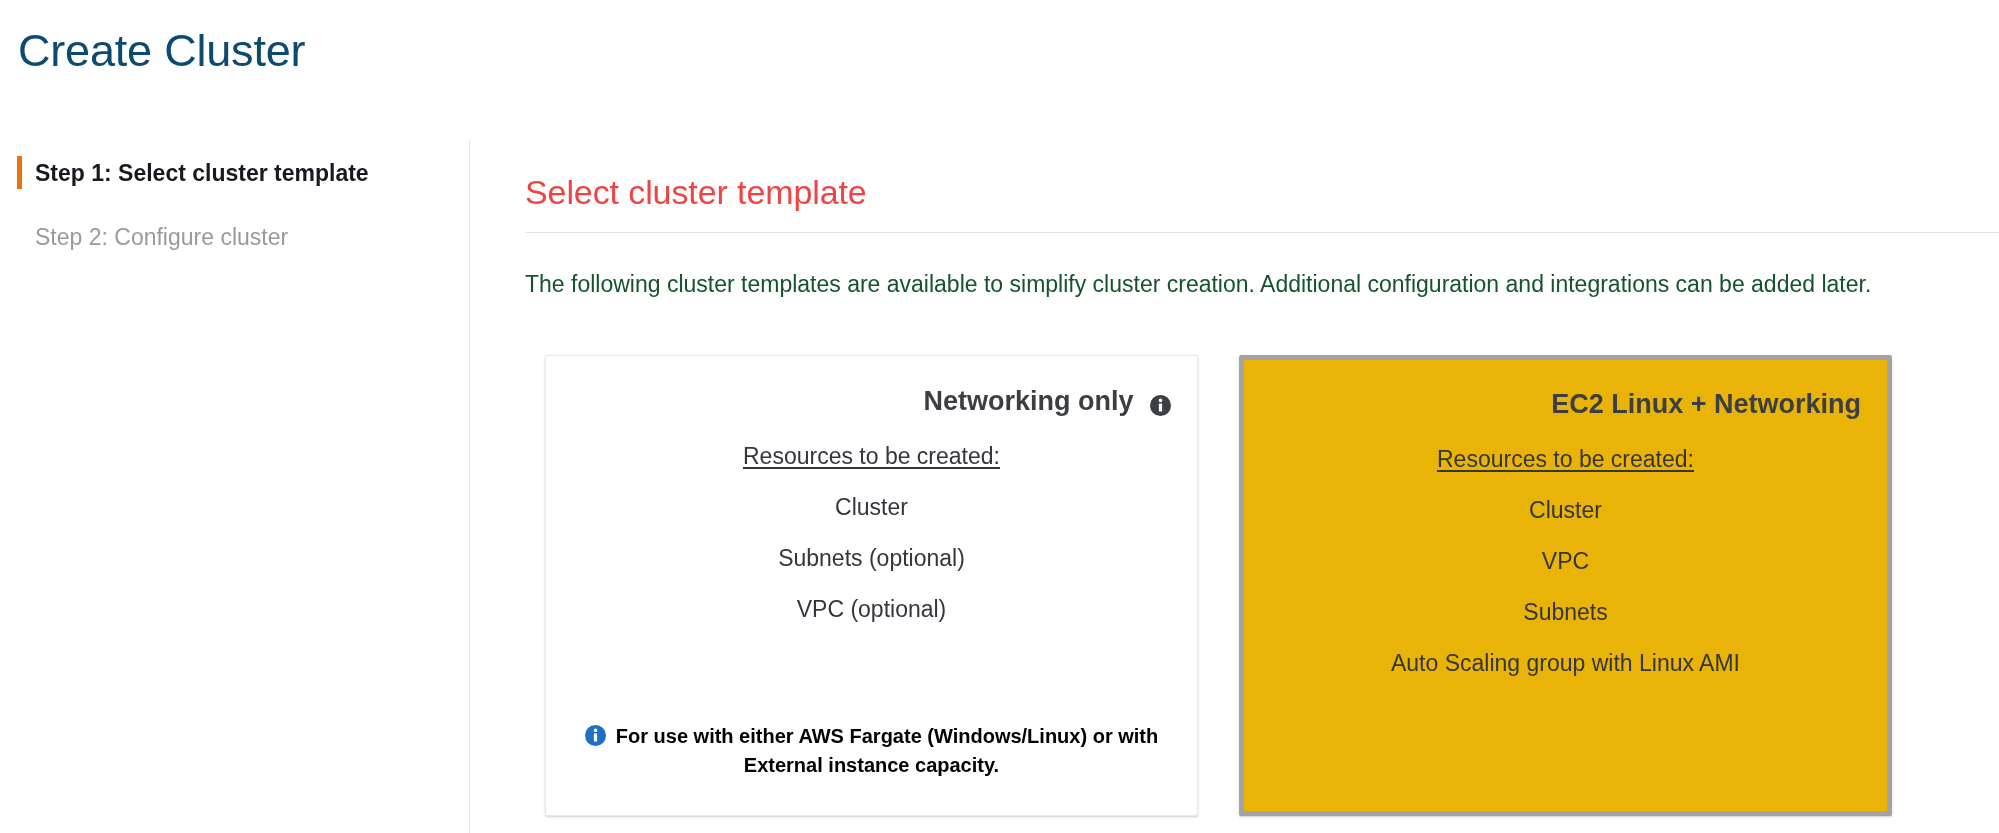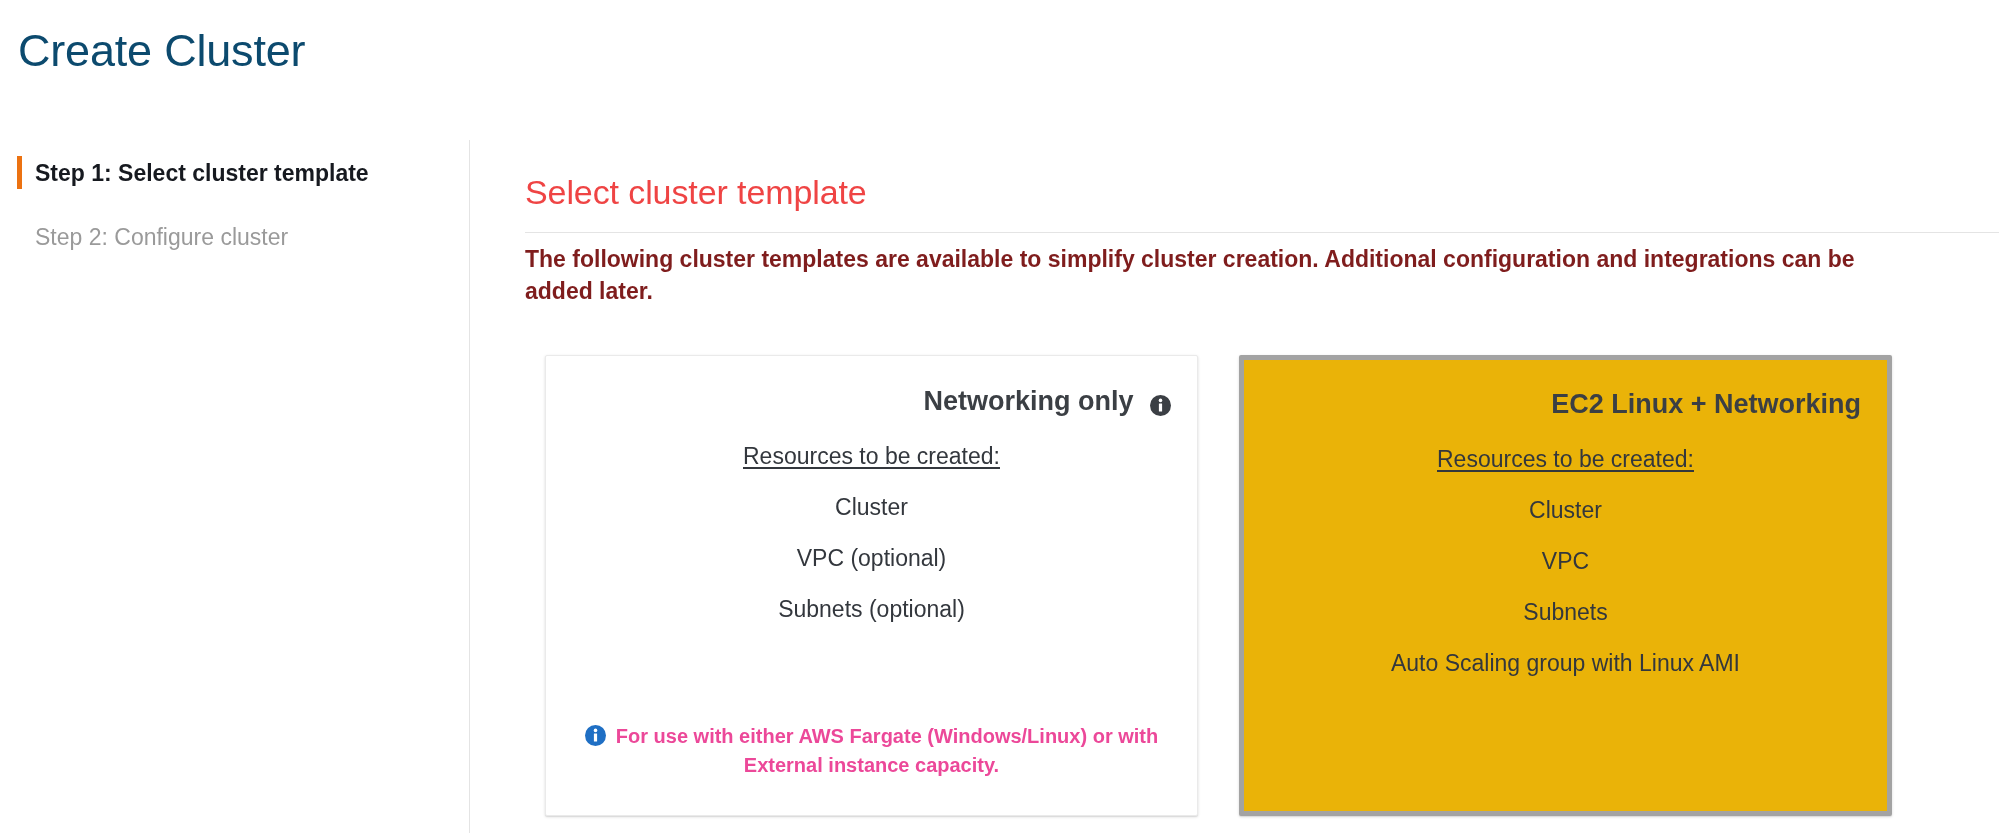--- a/index.html
+++ b/index.html
@@ -95,26 +95,26 @@
     letter-spacing: -0.1px;
     white-space: nowrap;
   }
   .content-rule {
     width: 1474px;
     height: 1px;
     background: #e4e4e4;
     margin-top: 20px;
   }
   .content-desc {
-    margin-top: 11px;
+    margin-top: 36px;
     width: 1400px;
     font-size: 23px;
     line-height: 1.37;
-    color: #7f1d1d;
-    font-weight: 700;
+    color: #14532d;
+    font-weight: 400;
   }
 
   
   .cards {
     position: absolute;
     left: 20px;
     top: 215px;
     display: flex;
     gap: 41px;
   }
@@ -192,21 +192,21 @@
   }
   .resource-item.first { margin-top: 26px; }
 
   .card-note {
     position: absolute;
     left: 26px;
     right: 26px;
     bottom: 34px;
     font-size: 20px;
     font-weight: 700;
-    color: #ec4899;
+    color: #000000;
     line-height: 1.48;
     text-align: center;
   }
 </style>
 </head>
 <body>
 
 <div class="page">
 
   <div class="page-title">Create Cluster</div>
@@ -246,22 +246,22 @@
             </svg>
           </span>
         </div>
 
         <div>
           <span class="resources-label">Resources to be created:</span>
         </div>
 
         <ul class="resource-list">
           <li class="resource-item first">Cluster</li>
+          <li class="resource-item">Subnets (optional)</li>
           <li class="resource-item">VPC (optional)</li>
-          <li class="resource-item">Subnets (optional)</li>
         </ul>
 
         <div class="card-note">
           <span class="info-icon-blue">
             <svg width="21" height="21" viewBox="0 0 21 21" xmlns="http://www.w3.org/2000/svg">
               <circle cx="10.5" cy="10.5" r="10.5" fill="#1f6fc4"></circle>
               <circle cx="10.5" cy="5.4" r="1.8" fill="#ffffff"></circle>
               <rect x="8.9" y="8.4" width="3.2" height="8.2" rx="0.4" fill="#ffffff"></rect>
             </svg>
           </span><span>For use with either AWS Fargate (Windows/Linux) or with External instance capacity.</span>

